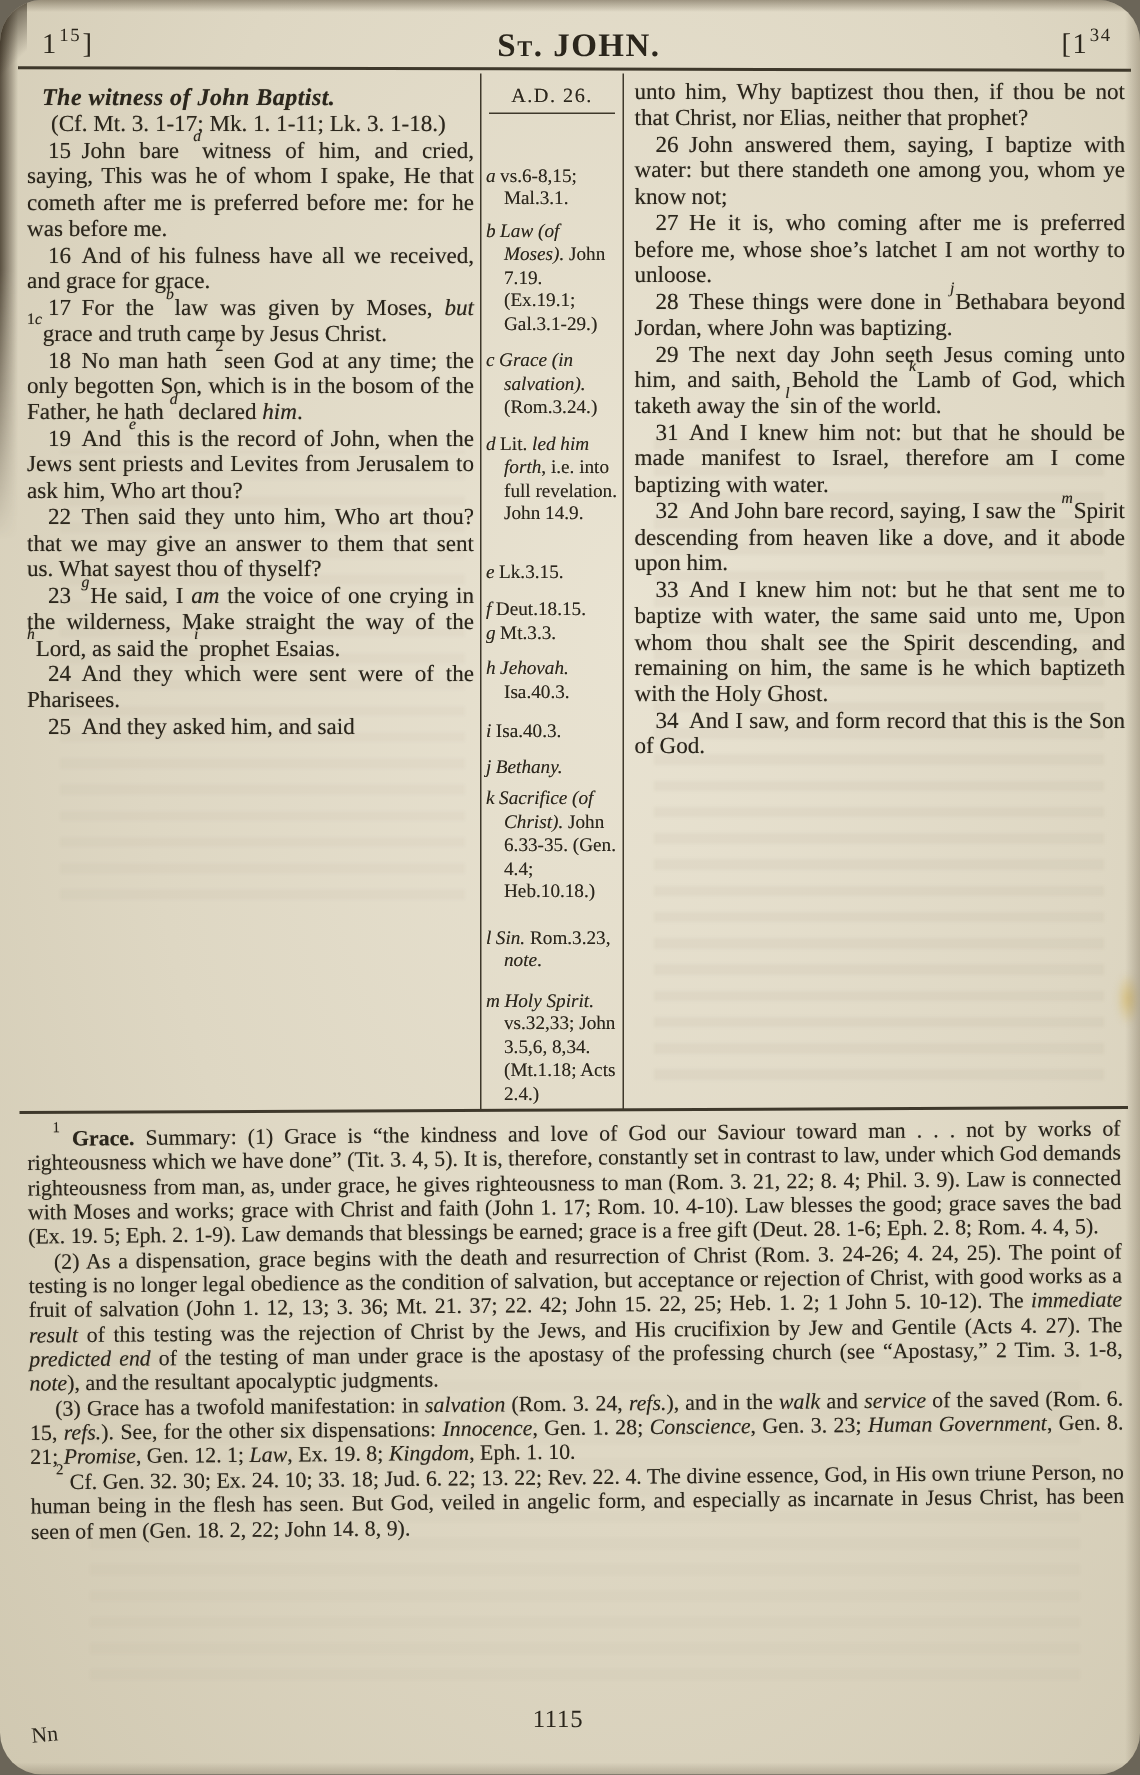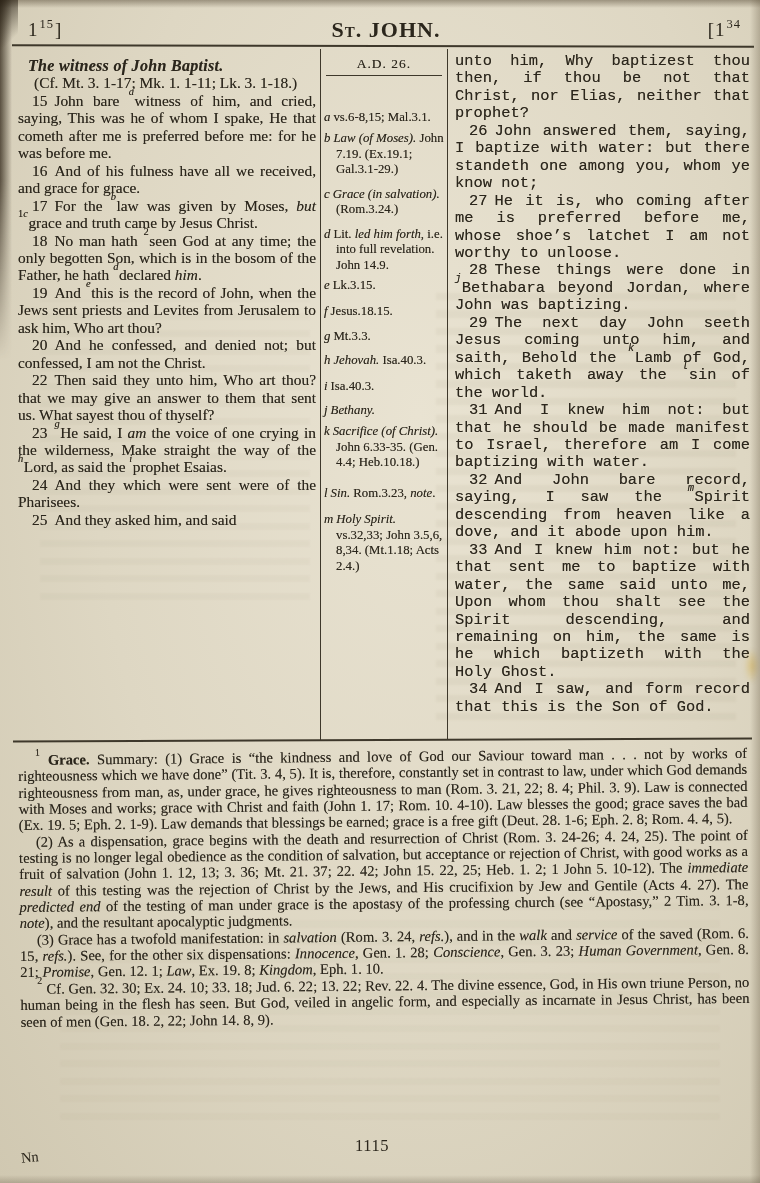--- a/index.html
+++ b/index.html
@@ -2,20 +2,21 @@
 <html lang="en"><head>
 <meta charset="utf-8">
 <style>
   html,body{margin:0;padding:0;background:#6b6558;}
   .page{
     position:relative;width:760px;height:1183px;overflow:hidden;
     background:
       radial-gradient(ellipse at 55% 35%, #e9e3d2 0%, #ded7c3 55%, #d0c8b1 100%);
     color:#2b261c;
     font-family:"Liberation Serif","DejaVu Serif",serif;
+    border-radius:28px;
   }
   .page *{box-sizing:border-box;}
   
   .edge-top{position:absolute;top:0;left:0;right:0;height:8px;background:linear-gradient(to bottom,rgba(90,78,58,.5),rgba(90,78,58,0));}
   .edge-left{position:absolute;left:0;top:0;width:12px;height:360px;
     background:linear-gradient(to right,rgba(58,48,34,.8),rgba(58,48,34,0));
     -webkit-mask-image:linear-gradient(to bottom,#000 50%,transparent);
     mask-image:linear-gradient(to bottom,#000 50%,transparent);}
   .corner-tl{position:absolute;left:0;top:0;width:18px;height:56px;background:linear-gradient(135deg,rgba(40,32,20,.85),transparent 70%);}
   .edge-right{position:absolute;top:0;right:0;width:10px;height:100%;background:linear-gradient(to left,rgba(95,82,60,.32),rgba(95,82,60,0));}
@@ -31,43 +32,43 @@
   .href-left{position:absolute;left:0;top:2px;letter-spacing:1px;}
   .href-right{position:absolute;right:2px;top:2px;letter-spacing:1px;}
   .header sup{font-size:12.5px;position:relative;top:-1px;vertical-align:super;line-height:0;margin:0 1px;}
   .htitle{position:absolute;left:0;right:0;top:0;text-align:center;font-weight:bold;font-size:22px;font-variant:small-caps;letter-spacing:1px;}
   .main-rule{position:absolute;top:45px;left:12px;right:6px;border-top:2.2px solid #3e382b;transform:rotate(.12deg);}
 
   
   .cols{position:absolute;top:49px;left:14px;right:8px;height:691px;display:flex;}
   .col{overflow:hidden;}
   .col-left{width:306px;padding:8px 4px 0 4px;}
-  .col-mid{width:128px;border-left:1.9px solid #3e382b;border-right:1.9px solid #3e382b;padding:0 3px;}
-  .col-right{flex:1;padding:4px 2px 0 7px;font-family:Liberation Mono, monospace;}
+  .col-mid{width:96px;border-left:1.9px solid #3e382b;border-right:1.9px solid #3e382b;padding:0 3px;}
+  .col-right{flex:1;padding:4px 2px 0 7px;}
   .col-left,.col-right{font-size:15.4px;line-height:17.45px;text-align:justify;hyphens:auto;-webkit-hyphens:auto;text-shadow:0 0 .5px rgba(43,38,28,.55);}
   .sec-head{font-style:italic;font-size:16px;margin:0;text-indent:10px;letter-spacing:.3px;font-weight:bold;}
   .cross-ref{margin:0;text-indent:16px;}
   .verse{margin:0;text-indent:14px;}
   .verse.cont{text-indent:0;}
   .vnum{margin-right:7px;}
   .ssup{font-size:10.5px;line-height:0;position:relative;top:-4.5px;margin-right:.5px;}
 
   
   .col-mid{font-size:12.8px;line-height:15.5px;text-shadow:0 0 .4px rgba(43,38,28,.5);}
   .adlabel{text-align:center;font-size:13.5px;padding-top:7px;letter-spacing:1px;}
   .adrule{border-top:1.7px solid #3e382b;margin:3px 2px 0 2px;}
   .reflist p{margin:0;padding-left:12px;text-indent:-12px;}
   .rletter{margin-right:3px;}
   .reflist p:nth-child(1){margin-top:34px;}
   .reflist p:nth-child(2){margin-top:6px;}
   .reflist p:nth-child(3){margin-top:9px;}
   .reflist p:nth-child(4){margin-top:9px;}
-  .reflist p:nth-child(5){margin-top:5px;}
+  .reflist p:nth-child(5){margin-top:23px;}
   .reflist p:nth-child(6){margin-top:10px;}
-  .reflist p:nth-child(7){margin-top:10px;}
+  .reflist p:nth-child(7){margin-top:0;}
   .reflist p:nth-child(8){margin-top:8px;}
   .reflist p:nth-child(9){margin-top:11px;}
   .reflist p:nth-child(10){margin-top:8px;}
   .reflist p:nth-child(11){margin-top:6px;}
   .reflist p:nth-child(12){margin-top:15px;}
   .reflist p:nth-child(13){margin-top:11px;}
 
   
   .fn-rule{position:absolute;top:739px;left:13px;right:8px;border-top:2px solid #3e382b;transform:rotate(-.25deg);}
   .footnotes{position:absolute;top:745px;left:18px;right:13px;font-size:14.6px;line-height:16.35px;text-align:justify;hyphens:auto;-webkit-hyphens:auto;
@@ -101,21 +102,20 @@
   <p class="verse"><span class="vnum">15</span><span class="vtext">John bare <sup class="ssup"><i>a</i></sup>witness of him, and cried, saying, This was he of whom I spake, He that cometh after me is preferred before me: for he was before me.</span></p>
 
   <p class="verse"><span class="vnum">16</span><span class="vtext">And of his fulness have all we received, and grace for grace.</span></p>
 
   <p class="verse"><span class="vnum">17</span><span class="vtext">For the <sup class="ssup"><i>b</i></sup>law was given by Moses, <i>but</i> <sup class="ssup">1<i>c</i></sup>grace and truth came by Jesus Christ.</span></p>
 
   <p class="verse"><span class="vnum">18</span><span class="vtext">No man hath <sup class="ssup">2</sup>seen God at any time; the only begotten Son, which is in the bosom of the Father, he hath <sup class="ssup"><i>d</i></sup>declared <i>him</i>.</span></p>
 
   <p class="verse"><span class="vnum">19</span><span class="vtext">And <sup class="ssup"><i>e</i></sup>this is the record of John, when the Jews sent priests and Levites from Jerusalem to ask him, Who art thou?</span></p>
 
-  <p class="verse"><span class="vnum">20</span><span class="vtext">And he confessed, and denied not; but confessed, I am not the Christ.</span></p>
 
 
   <p class="verse"><span class="vnum">22</span><span class="vtext">Then said they unto him, Who art thou? that we may give an answer to them that sent us.  What sayest thou of thyself?</span></p>
 
   <p class="verse"><span class="vnum">23</span><span class="vtext"><sup class="ssup"><i>g</i></sup>He said, I <i>am</i> the voice of one crying in the wilderness, Make straight the way of the <sup class="ssup"><i>h</i></sup>Lord, as said the <sup class="ssup"><i>i</i></sup>prophet Esaias.</span></p>
 
   <p class="verse"><span class="vnum">24</span><span class="vtext">And they which were sent were of the Pharisees.</span></p>
 
   <p class="verse"><span class="vnum">25</span><span class="vtext">And they asked him, and said</span></p>
 </div>
@@ -127,21 +127,21 @@
   <p class="ref"><i class="rletter">a</i><span class="rtext">vs.6-8,15; Mal.3.1.</span></p>
 
   <p class="ref"><i class="rletter">b</i><span class="rtext"><i>Law (of Moses).</i> John 7.19. (Ex.19.1; Gal.3.1-29.)</span></p>
 
   <p class="ref"><i class="rletter">c</i><span class="rtext"><i>Grace (in salvation).</i> (Rom.3.24.)</span></p>
 
   <p class="ref"><i class="rletter">d</i><span class="rtext">Lit. <i>led him forth</i>, i.e. into full revelation. John 14.9.</span></p>
 
   <p class="ref"><i class="rletter">e</i><span class="rtext">Lk.3.15.</span></p>
 
-  <p class="ref"><i class="rletter">f</i><span class="rtext">Jesus.18.15.</span></p>
+  <p class="ref"><i class="rletter">f</i><span class="rtext">Deut.18.15.</span></p>
 
   <p class="ref"><i class="rletter">g</i><span class="rtext">Mt.3.3.</span></p>
 
   <p class="ref"><i class="rletter">h</i><span class="rtext"><i>Jehovah.</i> Isa.40.3.</span></p>
 
   <p class="ref"><i class="rletter">i</i><span class="rtext">Isa.40.3.</span></p>
 
   <p class="ref"><i class="rletter">j</i><span class="rtext"><i>Bethany.</i></span></p>
 
   <p class="ref"><i class="rletter">k</i><span class="rtext"><i>Sacrifice (of Christ).</i> John 6.33-35. (Gen. 4.4; Heb.10.18.)</span></p>

